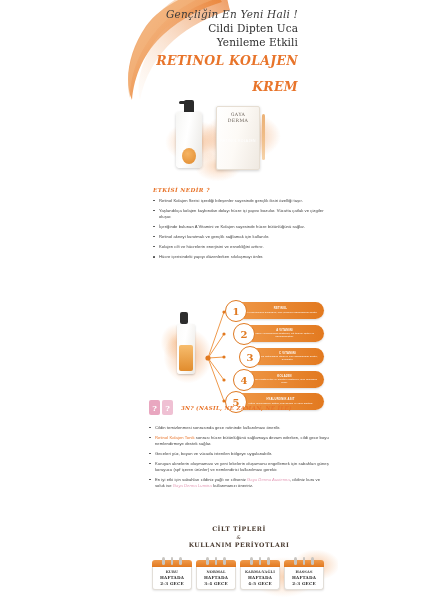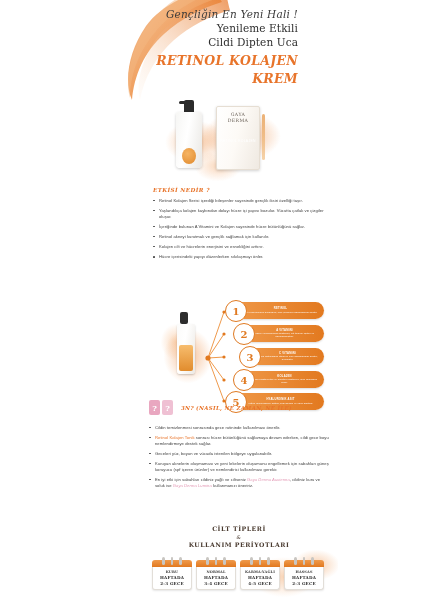--- a/index.html
+++ b/index.html
@@ -213,24 +213,24 @@
         </linearGradient>
       </defs>
       <path d="M96 2C74 6 44 18 28 40 10 66 6 96 14 114c2-24 12-48 32-66C64 32 84 22 104 16 100 10 98 6 96 2z" fill="url(#sw1)"></path>
       <path d="M108 10C82 16 52 32 36 56c-14 22-18 44-14 58 4-22 16-44 34-60 16-14 36-24 56-30-2-6-2-10-4-14z" fill="url(#sw2)"></path>
       <path d="M70 6C50 16 30 34 20 56 10 78 8 98 12 112c0-22 8-44 22-62C48 32 64 20 82 12c-4-3-8-5-12-6z" fill="#f4b782" opacity=".5"></path>
     </svg>
   </div>
 
   <div class="header">
     <div class="h-script">Gençliğin En Yeni Hali !</div>
+    <div class="h-line">Cildi Dipten Uca</div>
     <div class="h-line">Yenileme Etkili</div>
-    <div class="h-line">Cildi Dipten Uca</div>
     <div class="h-brandline">RETINOL KOLAJEN</div>
-    <div class="h-brandline" style="margin-top:1px">KREM</div>
+    <div class="h-brandline" style="margin-top:9px">KREM</div>
   </div>
 
   <div class="hero">
     <div class="hero-splash"></div>
     <div class="bottle-pump"></div>
     <div class="bottle"></div>
     <div class="box">
       <div class="box-brand">
         <span>GAYA</span><br><span>DERMA</span>
       </div>

